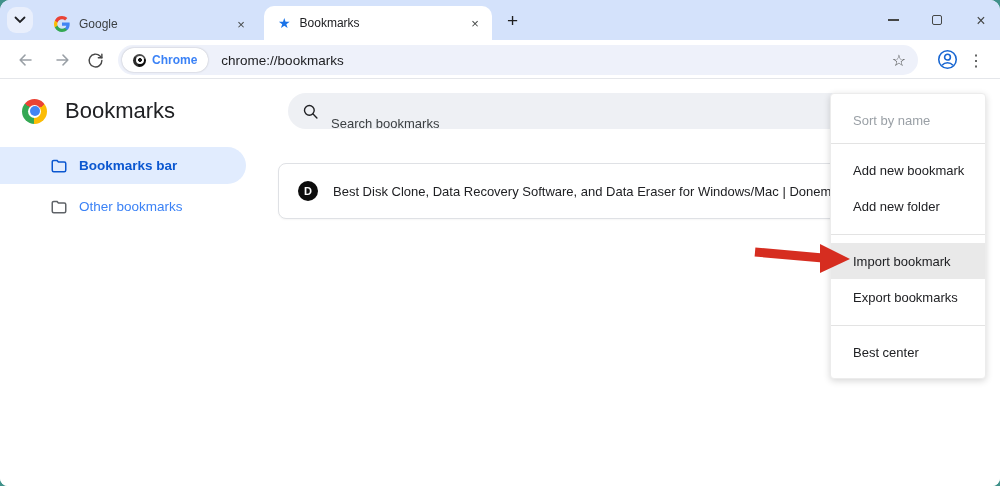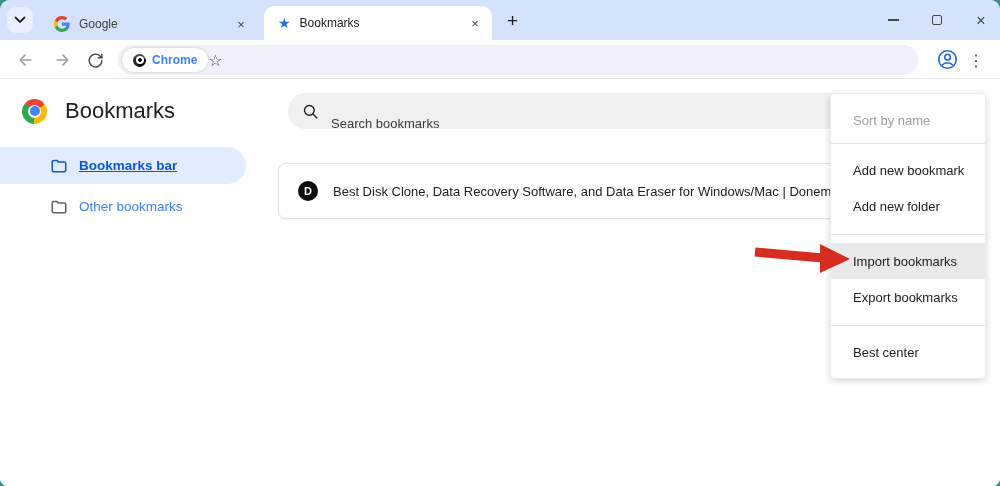--- a/index.html
+++ b/index.html
@@ -45,21 +45,21 @@
   .page-title{font-size:22px;color:#202124;font-weight:500;}
 
   .search-pill{position:absolute;left:288px;top:13px;width:668px;height:36px;border-radius:18px;background:#eef0f4;display:flex;align-items:center;padding:0 10px 0 14px;}
   .search-input{border:none;outline:none;background:transparent;font-family:"Liberation Sans",sans-serif;font-size:13px;color:#3c4043;flex:1;margin-left:10px;margin-top:24px;}
   .search-input::placeholder{color:#3c4043;opacity:1;}
 
   .side-row{position:absolute;left:0;width:246px;height:37px;display:flex;align-items:center;padding-left:50px;gap:11px;cursor:pointer;}
   .side-row.selected{background:#e1ecfe;border-radius:0 19px 19px 0;color:#0b57d0;}
   .side-row.selected .side-label{color:#0b57d0;font-weight:bold;}
   .side-label{font-size:13.5px;color:#3b82f6;}
-  .side-row-1{top:67px;text-decoration:underline;}
+  .side-row-1{top:67px;}
   .side-row-2{top:108px;}
 
   .bm-card{position:absolute;left:278px;top:83px;width:680px;height:56px;background:#fff;border:1px solid #dfe1e5;border-radius:8px;display:flex;align-items:center;padding:0 16px 0 19px;box-shadow:0 1px 2px rgba(0,0,0,.04);overflow:hidden;cursor:pointer;}
   .favicon{width:20px;height:20px;min-width:20px;border-radius:50%;background:#0d0d0d;color:#fff;display:grid;place-items:center;font-size:11px;font-weight:bold;}
   .bm-title{margin-left:15px;font-size:13px;color:#202124;white-space:nowrap;overflow:hidden;}
 
   
   .menu{position:absolute;left:830px;top:13px;width:156px;background:#fff;border:1px solid #ececec;border-radius:4px;box-shadow:0 2px 7px rgba(0,0,0,.16);padding:7px 0 8px 0;z-index:5;}
   .menu-item{height:36px;display:flex;align-items:center;padding-left:22px;font-size:13px;color:#202124;cursor:pointer;white-space:nowrap;}
   .menu-item.tall{height:38px;}
@@ -133,20 +133,21 @@
         </svg>
     </div>
 
     <div class="addr-pill">
       <div class="chip">
         <span class="chromium-icon">
             <span></span>
           </span>
         <span class="chip-label">Chrome</span>
       </div>
+      <span class="url-text">chrome://bookmarks</span>
       <span class="addr-star">☆</span>
     </div>
 
     <div class="avatar-btn">
       <svg width="21" height="21" viewBox="0 0 24 24">
         <circle cx="12" cy="12" r="10" fill="none" stroke="#1967d2" stroke-width="1.8"></circle>
         <circle cx="12" cy="9.3" r="3.3" fill="none" stroke="#1967d2" stroke-width="1.8"></circle>
         <path d="M5.8 18.6a8 8 0 0 1 12.4 0" fill="none" stroke="#1967d2" stroke-width="1.8"></path>
       </svg>
     </div>
@@ -200,21 +201,21 @@
       <div class="menu-item">
           <span>Add new bookmark</span>
         </div>
       <div class="menu-item">
           <span>Add new folder</span>
         </div>
       <div class="menu-gap sm"></div>
       <div class="menu-div"></div>
       <div class="menu-gap"></div>
       <div class="menu-item highlighted">
-          <span>Import bookmarks</span>
+          <span>Import bookmark</span>
         </div>
       <div class="menu-item">
           <span>Export bookmarks</span>
         </div>
       <div class="menu-gap sm"></div>
       <div class="menu-div"></div>
       <div class="menu-gap"></div>
       <div class="menu-item">
           <span>Best center</span>
         </div>

